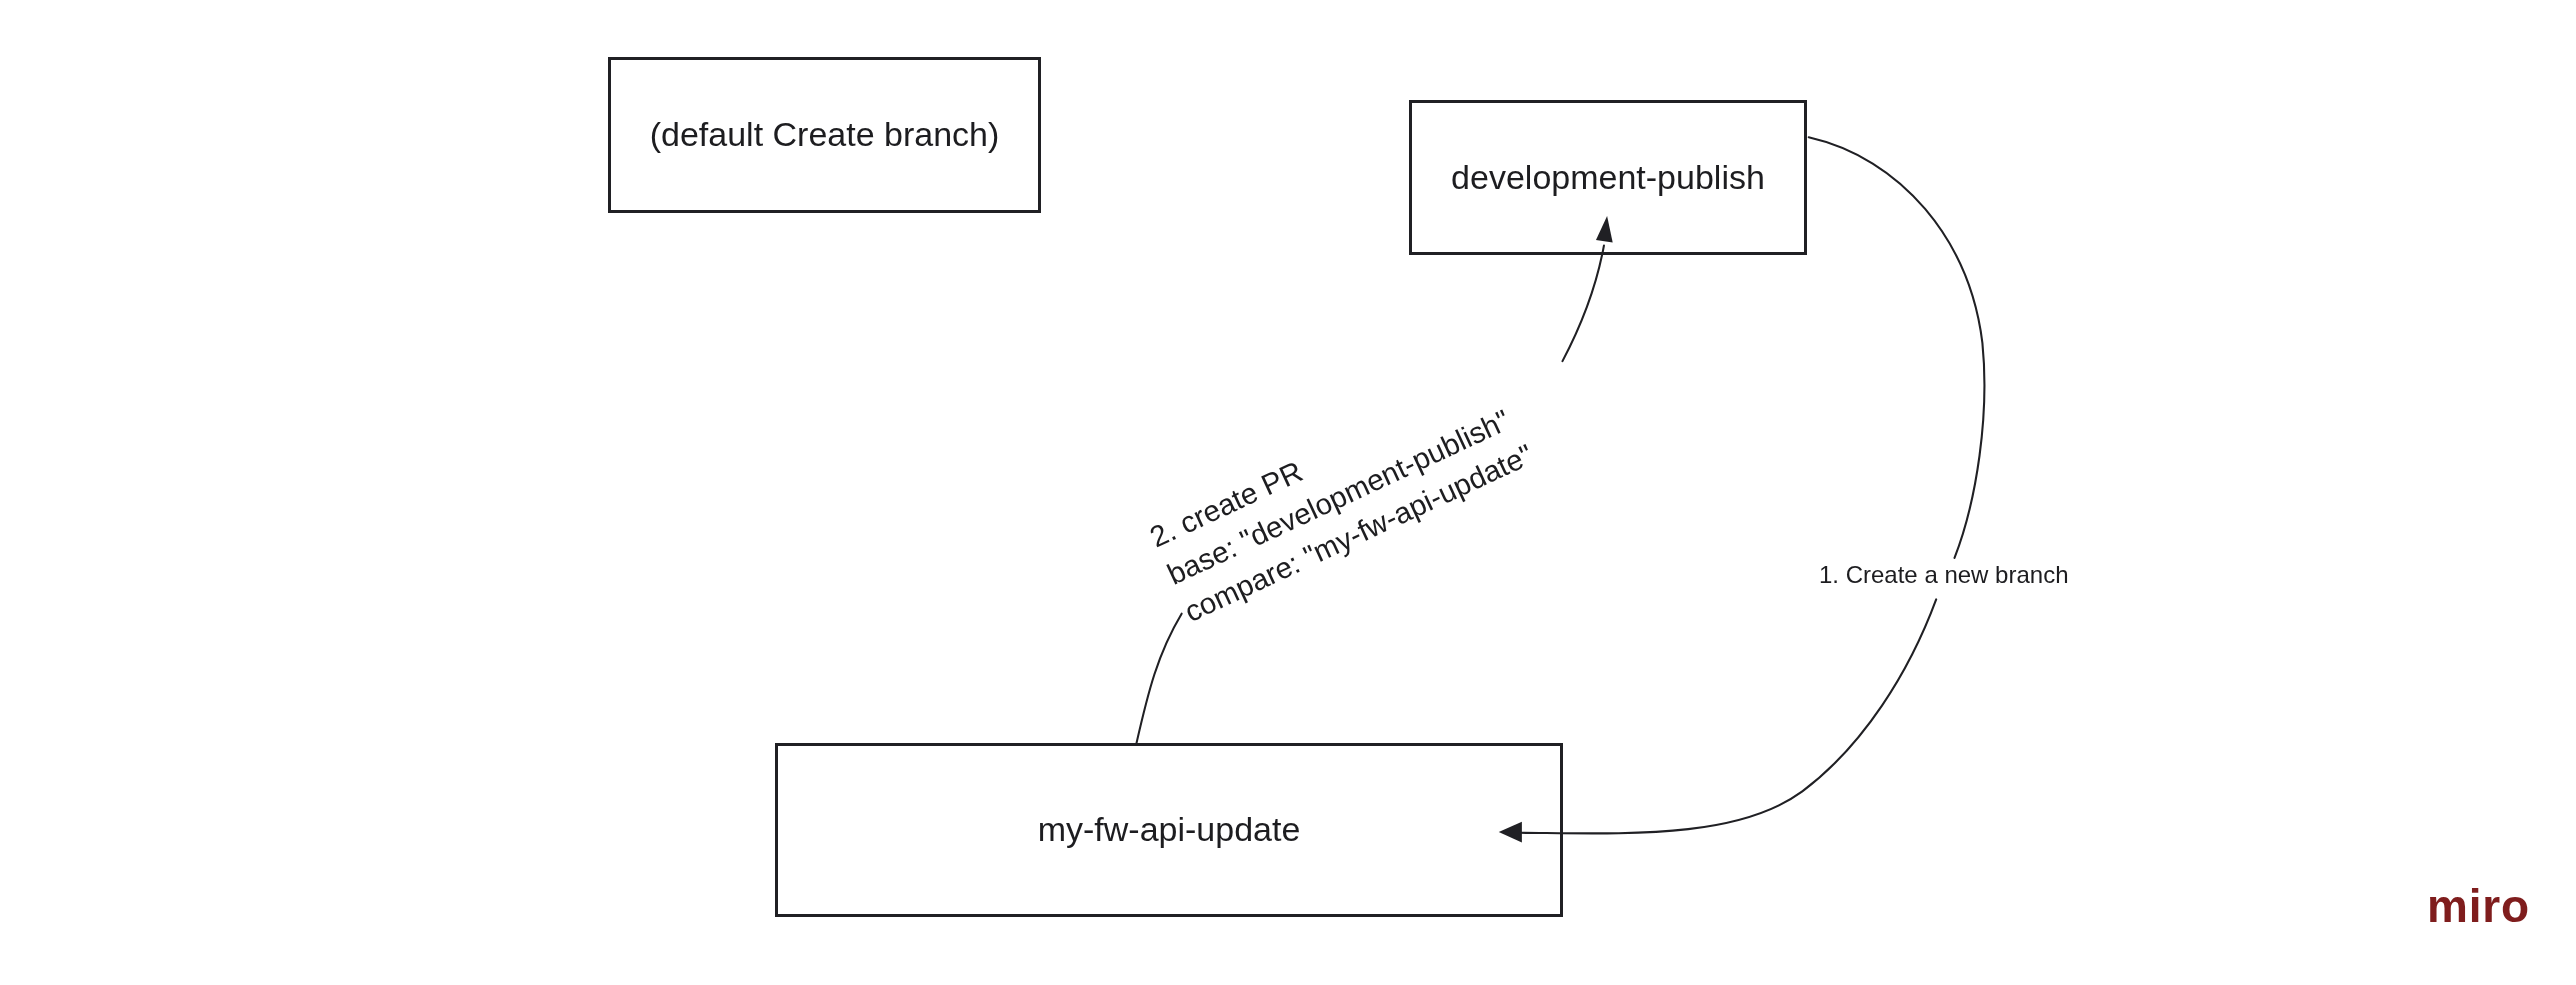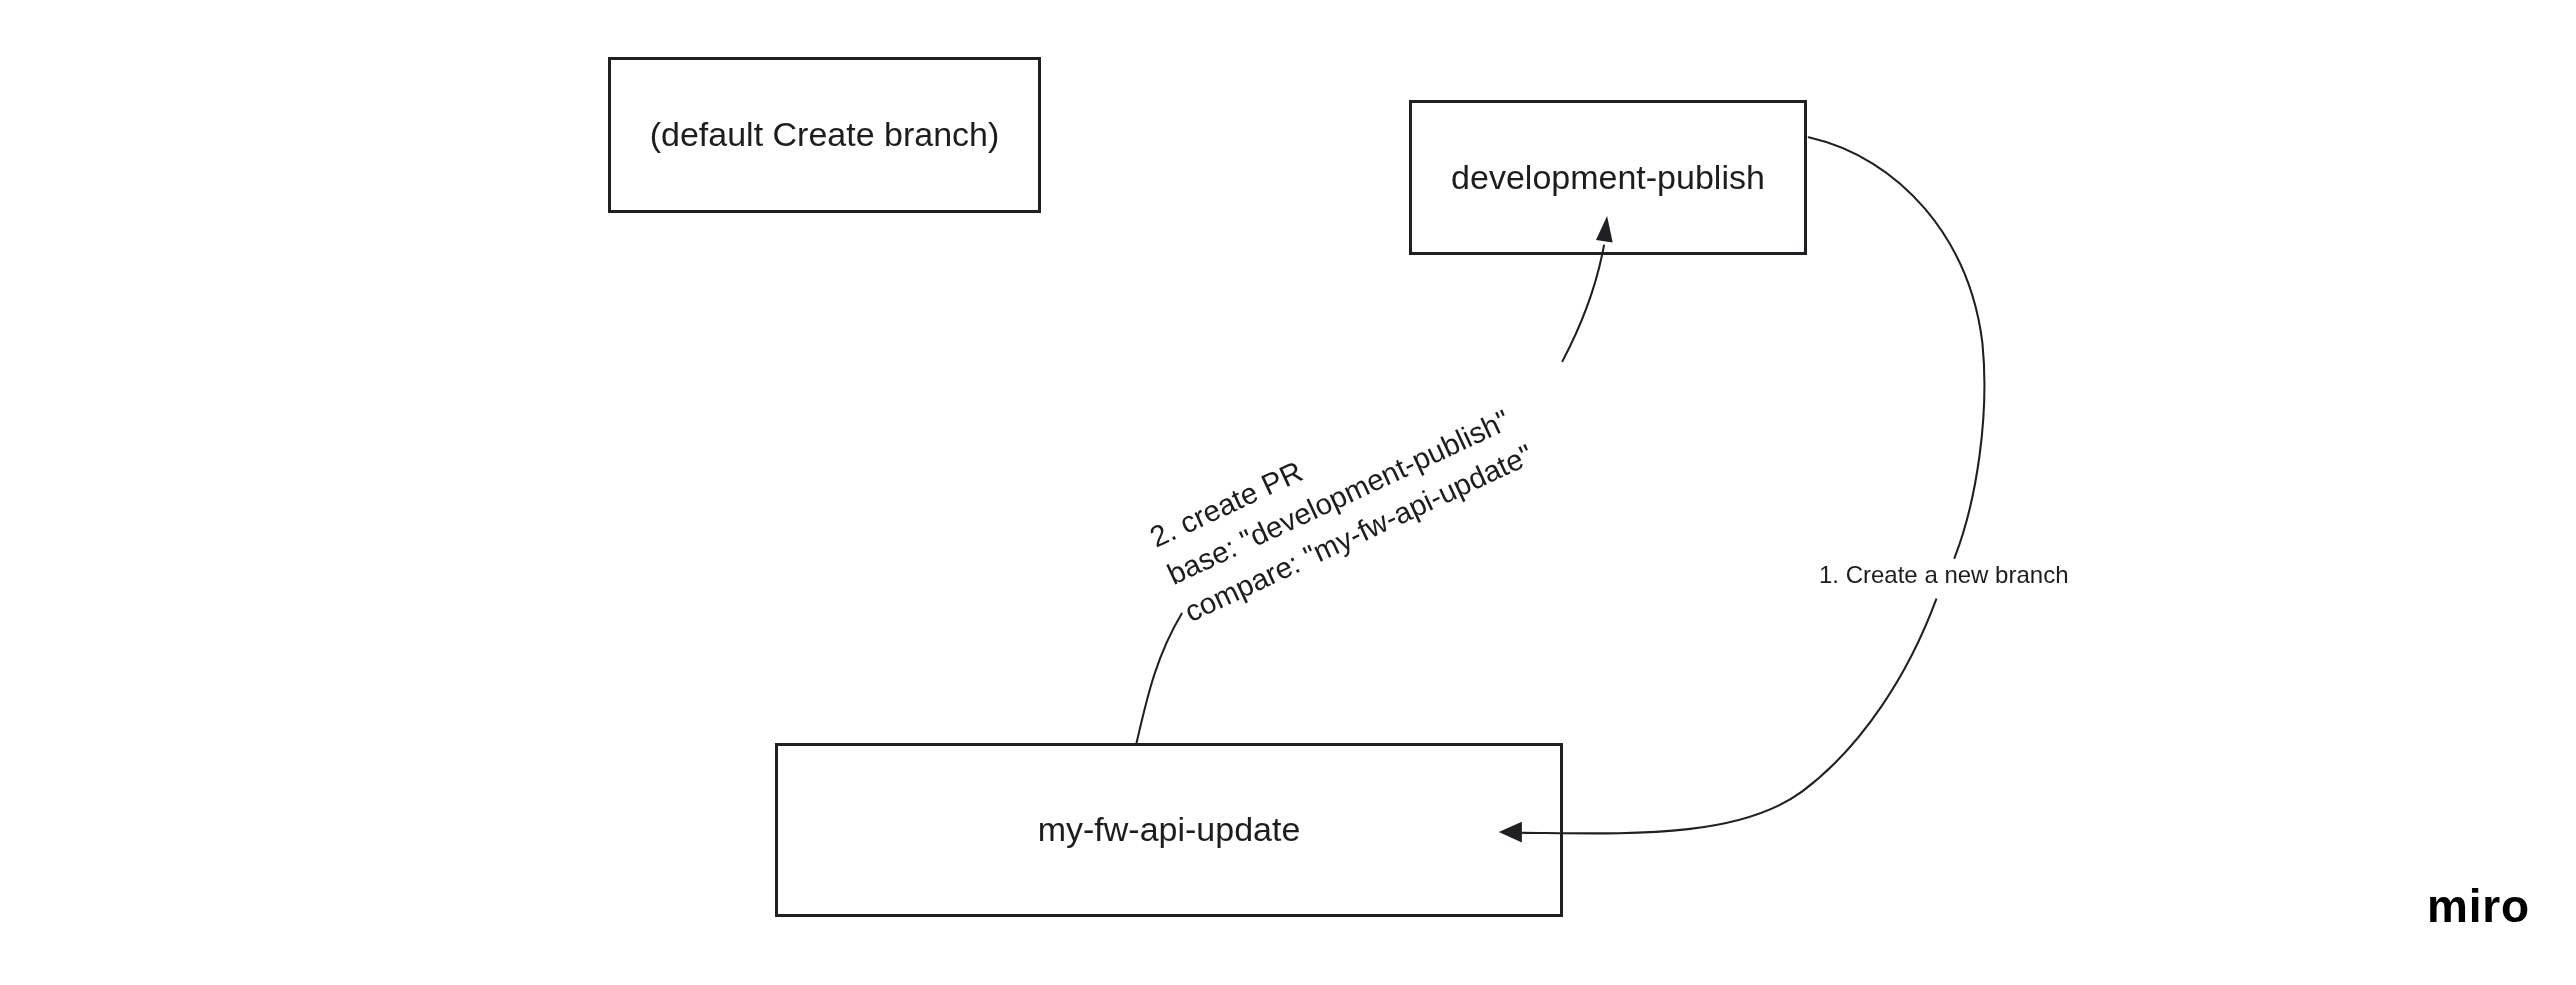--- a/index.html
+++ b/index.html
@@ -71,21 +71,21 @@
     transform: rotate(-25deg);
     transform-origin: 0 0;
   }
   #watermark {
     position: absolute;
     left: 2427px;
     top: 879px;
     font-size: 46px;
     font-weight: bold;
     letter-spacing: 0.8px;
-    color: #000000;
+    color: #7f1d1d;
     user-select: none;
   }
 </style>
 </head>
 <body>
 
 <div id="board">
 
   <div class="node" id="node-publish">
     <div>

